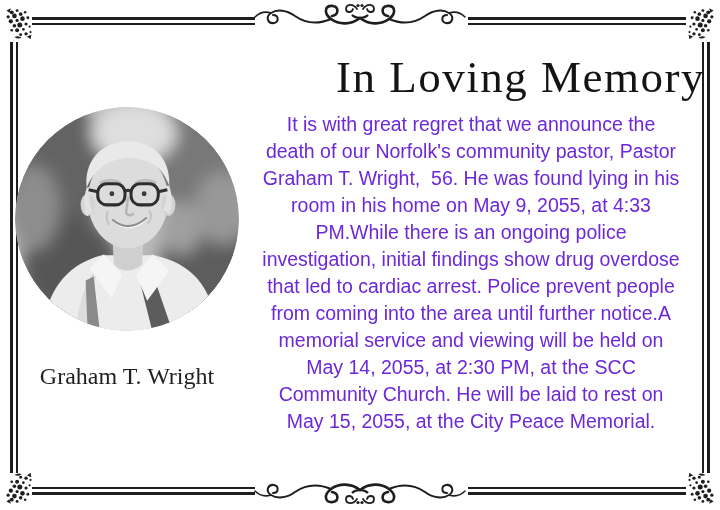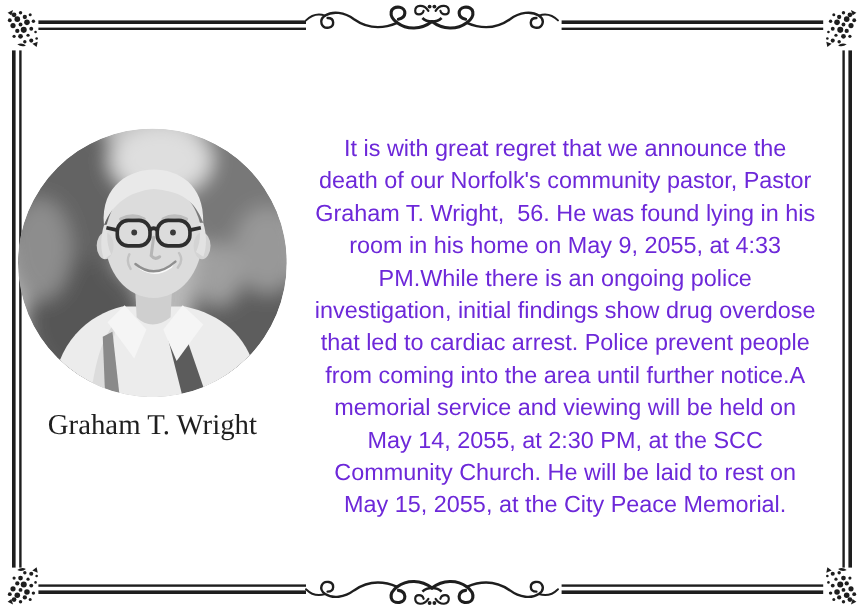--- a/index.html
+++ b/index.html
@@ -74,21 +74,21 @@
     width: 224px;
     height: 224px;
     border-radius: 50%;
     overflow: hidden;
   }
   .portrait svg { display: block; width: 100%; height: 100%; }
   .caption {
     position: absolute;
     left: 12px;
     width: 230px;
-    top: 340px;
+    top: 361px;
     text-align: center;
     font-family: "Liberation Serif", "DejaVu Serif", serif;
     font-size: 24px;
     line-height: 30px;
     color: #1f1f1f;
   }
 </style>
 </head>
 <body>
 
@@ -156,20 +156,21 @@
   <div class="vline" style="left:10px;top:42px;height:431px"></div>
   <div class="vline right" style="left:702px;top:42px;height:431px"></div>
 
   <svg class="flourish" style="left:252px;top:2px" viewBox="0 0 216 28">
       <use href="#flourish-full"></use>
     </svg>
   <svg class="flourish bottom" style="left:252px;top:478px" viewBox="0 0 216 28">
       <use href="#flourish-full"></use>
     </svg>
 
+  <div class="title">In Loving Memory</div>
 
   <div class="announcement">It is with great regret that we announce the
 death of our Norfolk's community pastor, Pastor
 Graham T. Wright,  56. He was found lying in his
 room in his home on May 9, 2055, at 4:33
 PM.While there is an ongoing police
 investigation, initial findings show drug overdose
 that led to cardiac arrest. Police prevent people
 from coming into the area until further notice.A
 memorial service and viewing will be held on

